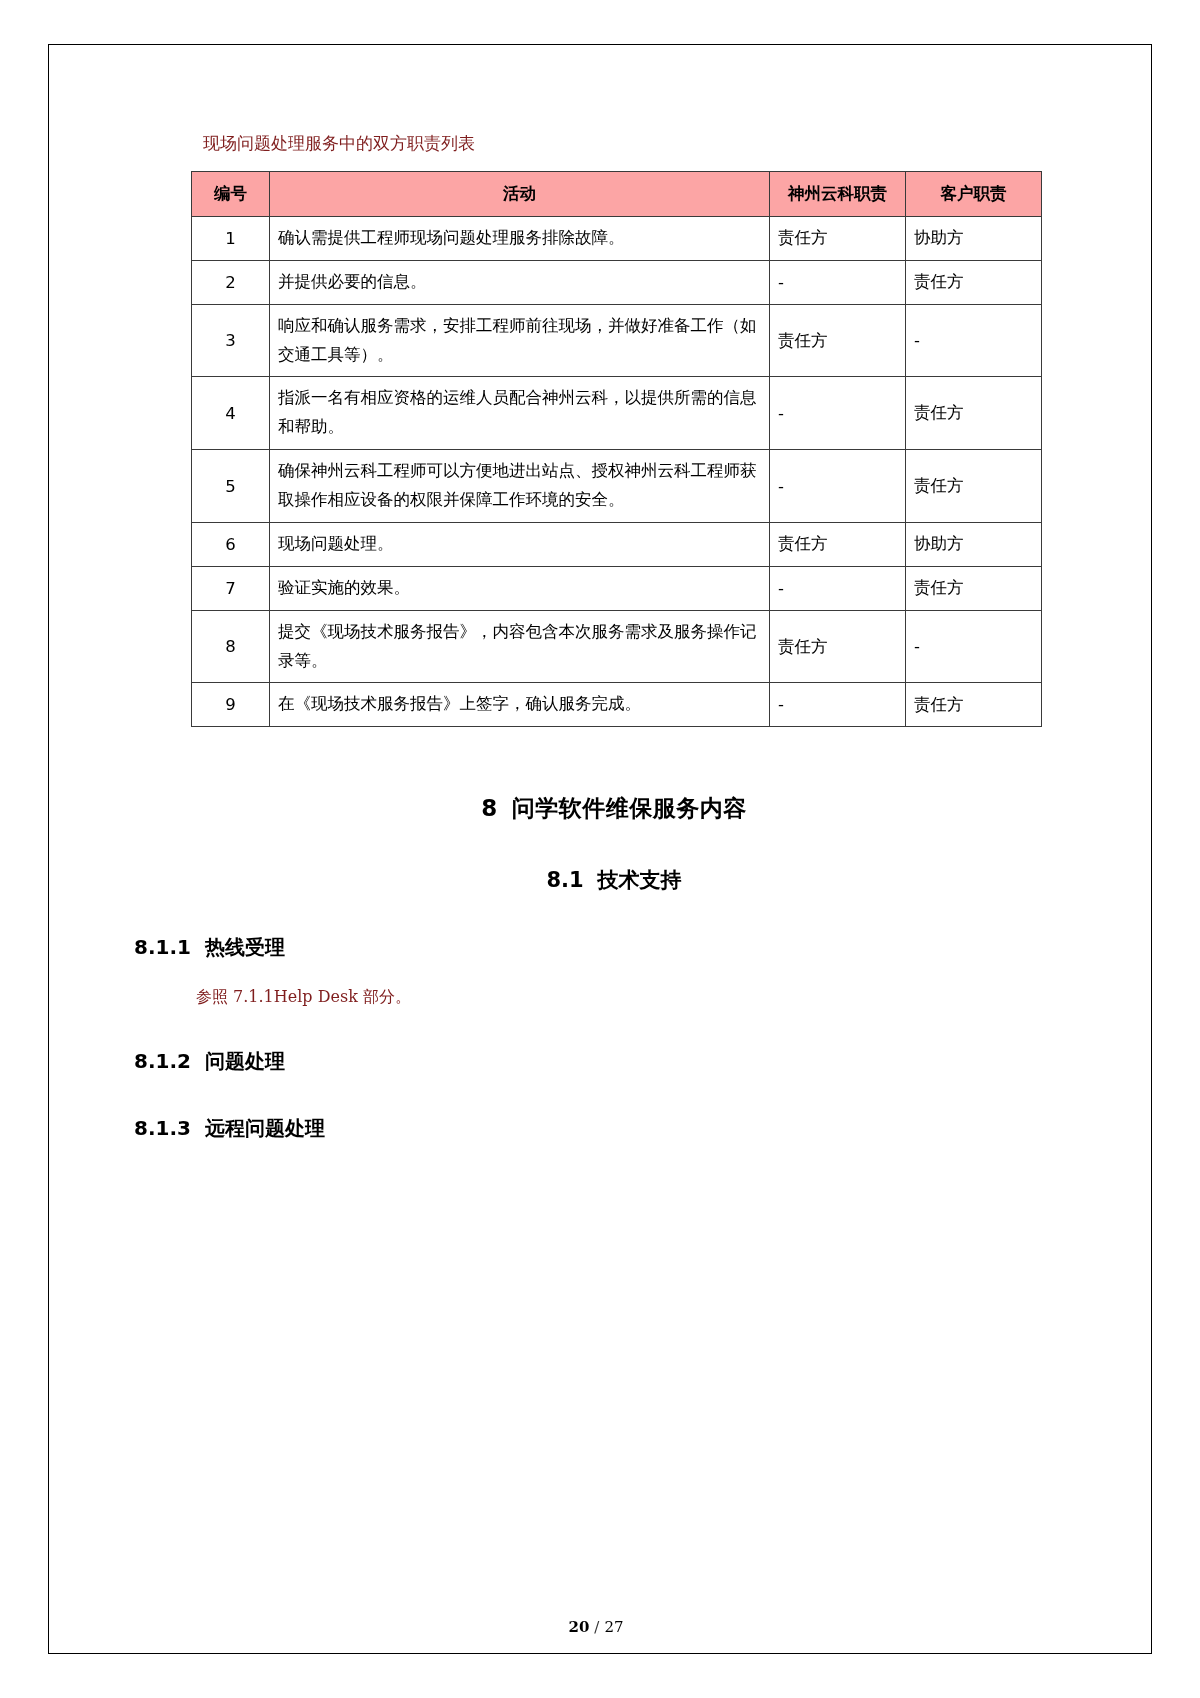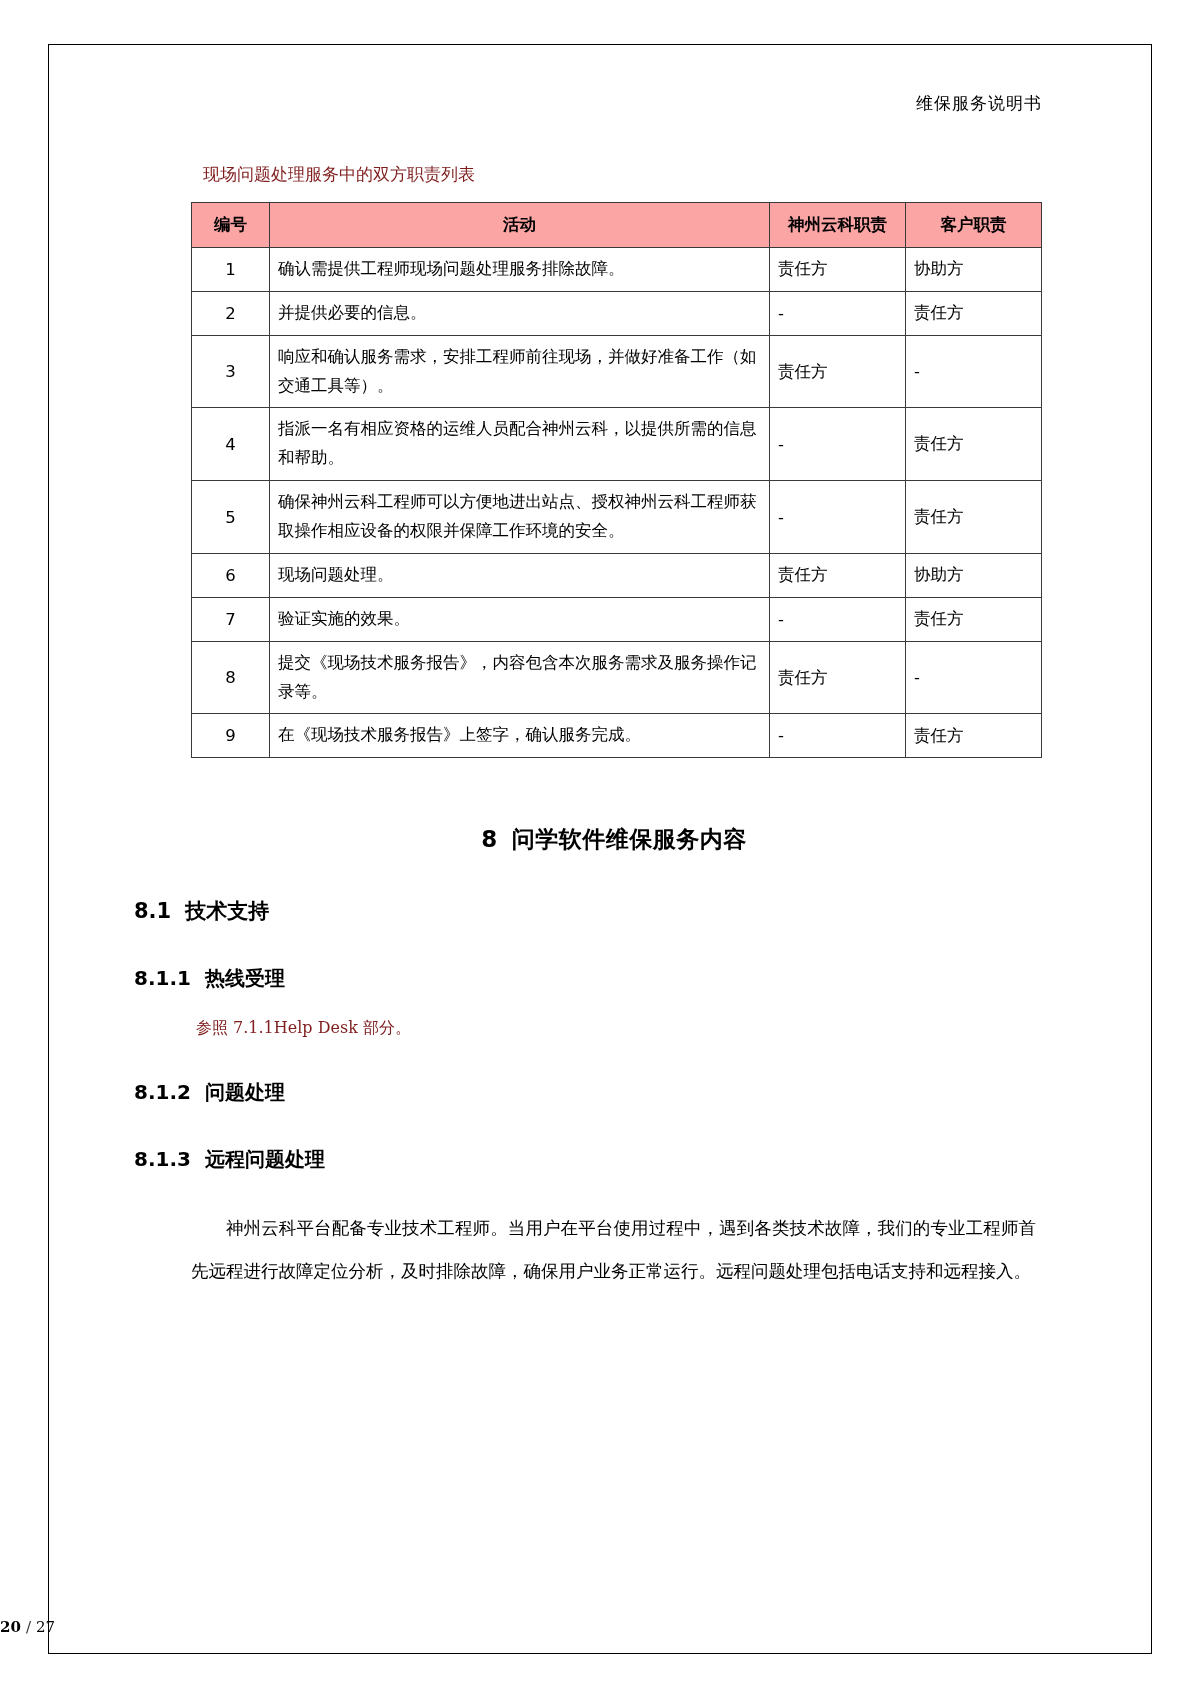--- a/index.html
+++ b/index.html
@@ -94,20 +94,21 @@
     font-family: "DejaVu Sans", "Liberation Sans", sans-serif;
     letter-spacing: 0.5px;
     text-align: center;
   }
   h2.sec .n { margin-right: 14px; }
   h3.sub {
     margin: 42px 0 8px 28px;
     font-size: 21px;
     font-weight: bold;
     font-family: "DejaVu Sans", "Liberation Sans", sans-serif;
+    text-align: center;
   }
   h3.sub .n { margin-right: 14px; }
   h4.subsub {
     margin: 40px 0 0 28px;
     font-size: 20px;
     font-weight: bold;
     font-family: "DejaVu Sans", "Liberation Sans", sans-serif;
   }
   h4.subsub .n { margin-right: 14px; }
 
@@ -124,35 +125,35 @@
     line-height: 2.45;
     font-family: "DejaVu Sans", "Liberation Sans", sans-serif;
     text-indent: 35px;
     text-align: justify;
   }
   .footer {
     position: absolute;
     left: 0;
     right: 8px;
     bottom: 62px;
+    text-align: center;
     font-family: "DejaVu Serif", "Liberation Serif", serif;
     font-size: 15px;
     color: #000;
   }
   .footer .cur { font-weight: bold; }
   .footer .sep { margin: 0 5px; color: #333; }
 </style>
 </head>
 <body>
 
 <div class="page">
   <div class="page-border"></div>
   <div class="content">
 
-    <div class="header">维保服务说明书</div>
 
     <div class="caption">现场问题处理服务中的双方职责列表</div>
 
     <table class="resp">
       <colgroup>
         <col class="c-num">
         <col class="c-act">
         <col class="c-zy">
         <col class="c-kh">
       </colgroup>
@@ -237,20 +238,19 @@
     <p class="note">参照 7.1.1Help Desk 部分。</p>
 
     <h4 class="subsub">
       <span class="n">8.1.2</span><span>问题处理</span>
     </h4>
 
     <h4 class="subsub">
       <span class="n">8.1.3</span><span>远程问题处理</span>
     </h4>
 
-    <p class="body">神州云科平台配备专业技术工程师。当用户在平台使用过程中，遇到各类技术故障，我们的专业工程师首先远程进行故障定位分析，及时排除故障，确保用户业务正常运行。远程问题处理包括电话支持和远程接入。</p>
 
   </div>
 
   <div class="footer">
     <span class="cur">20</span><span class="sep">/</span><span class="tot">27</span>
   </div>
 </div>
 
 </body></html>

